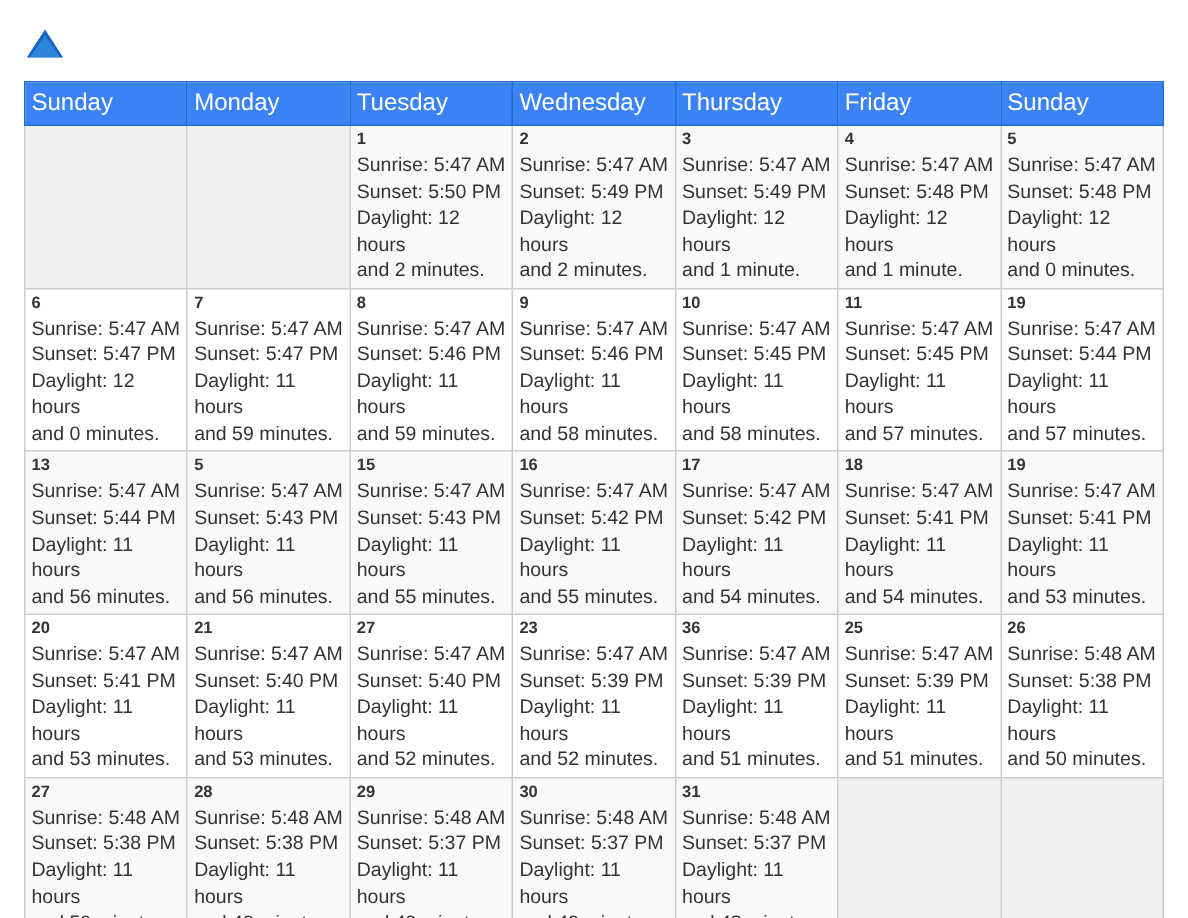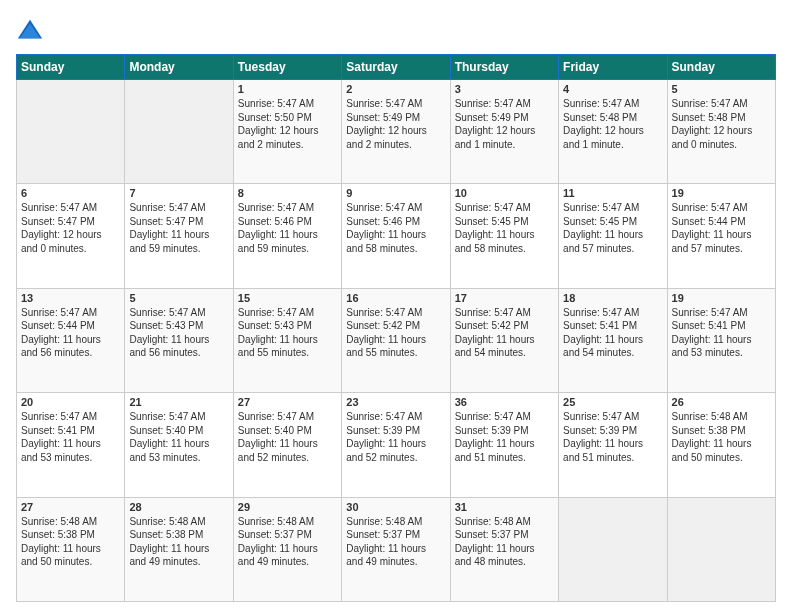--- a/index.html
+++ b/index.html
@@ -55,24 +55,24 @@
       color: #555;
     }
     .calendar {
       flex: 1;
       border: 1px solid #ccc;
       border-collapse: collapse;
       width: 100%;
       table-layout: fixed;
     }
     .calendar thead tr th {
-      background-color: #0f766e;
+      background-color: #3b82f6;
       color: #fff;
-      font-size: 12px;
-      font-weight: bold;
+      font-size: 16px;
+      font-weight: normal;
       padding: 5px 4px;
       text-align: left;
       border: 1px solid #1a6fcf;
     }
     .calendar tbody tr td {
       border: 1px solid #ccc;
       vertical-align: top;
       padding: 3px 4px;
       font-size: 9px;
       color: #333;
@@ -86,21 +86,21 @@
       background: #f0f0f0;
     }
     .day-number {
       font-size: 11px;
       font-weight: bold;
       color: #333;
       display: block;
       margin-bottom: 2px;
     }
     .day-info {
-      font-size: 10px;
+      font-size: 13px;
       line-height: 1.35;
       color: #333;
     }
   </style>
 </head>
 <body>
 
 <div class="page">
   <div class="header">
     <div class="logo">
@@ -118,21 +118,21 @@
       <div class="location"></div>
     </div>
   </div>
 
   <table class="calendar">
     <thead>
       <tr id="weekday-header">
           <th>Sunday</th>
           <th>Monday</th>
           <th>Tuesday</th>
-          <th>Saturday</th>
+          <th>Wednesday</th>
           <th>Thursday</th>
           <th>Friday</th>
           <th>Sunday</th>
         </tr>
     </thead>
     <tbody id="calendar-body">
         <tr>
           <td class="empty"></td>
           <td class="empty"></td>
           <td>

